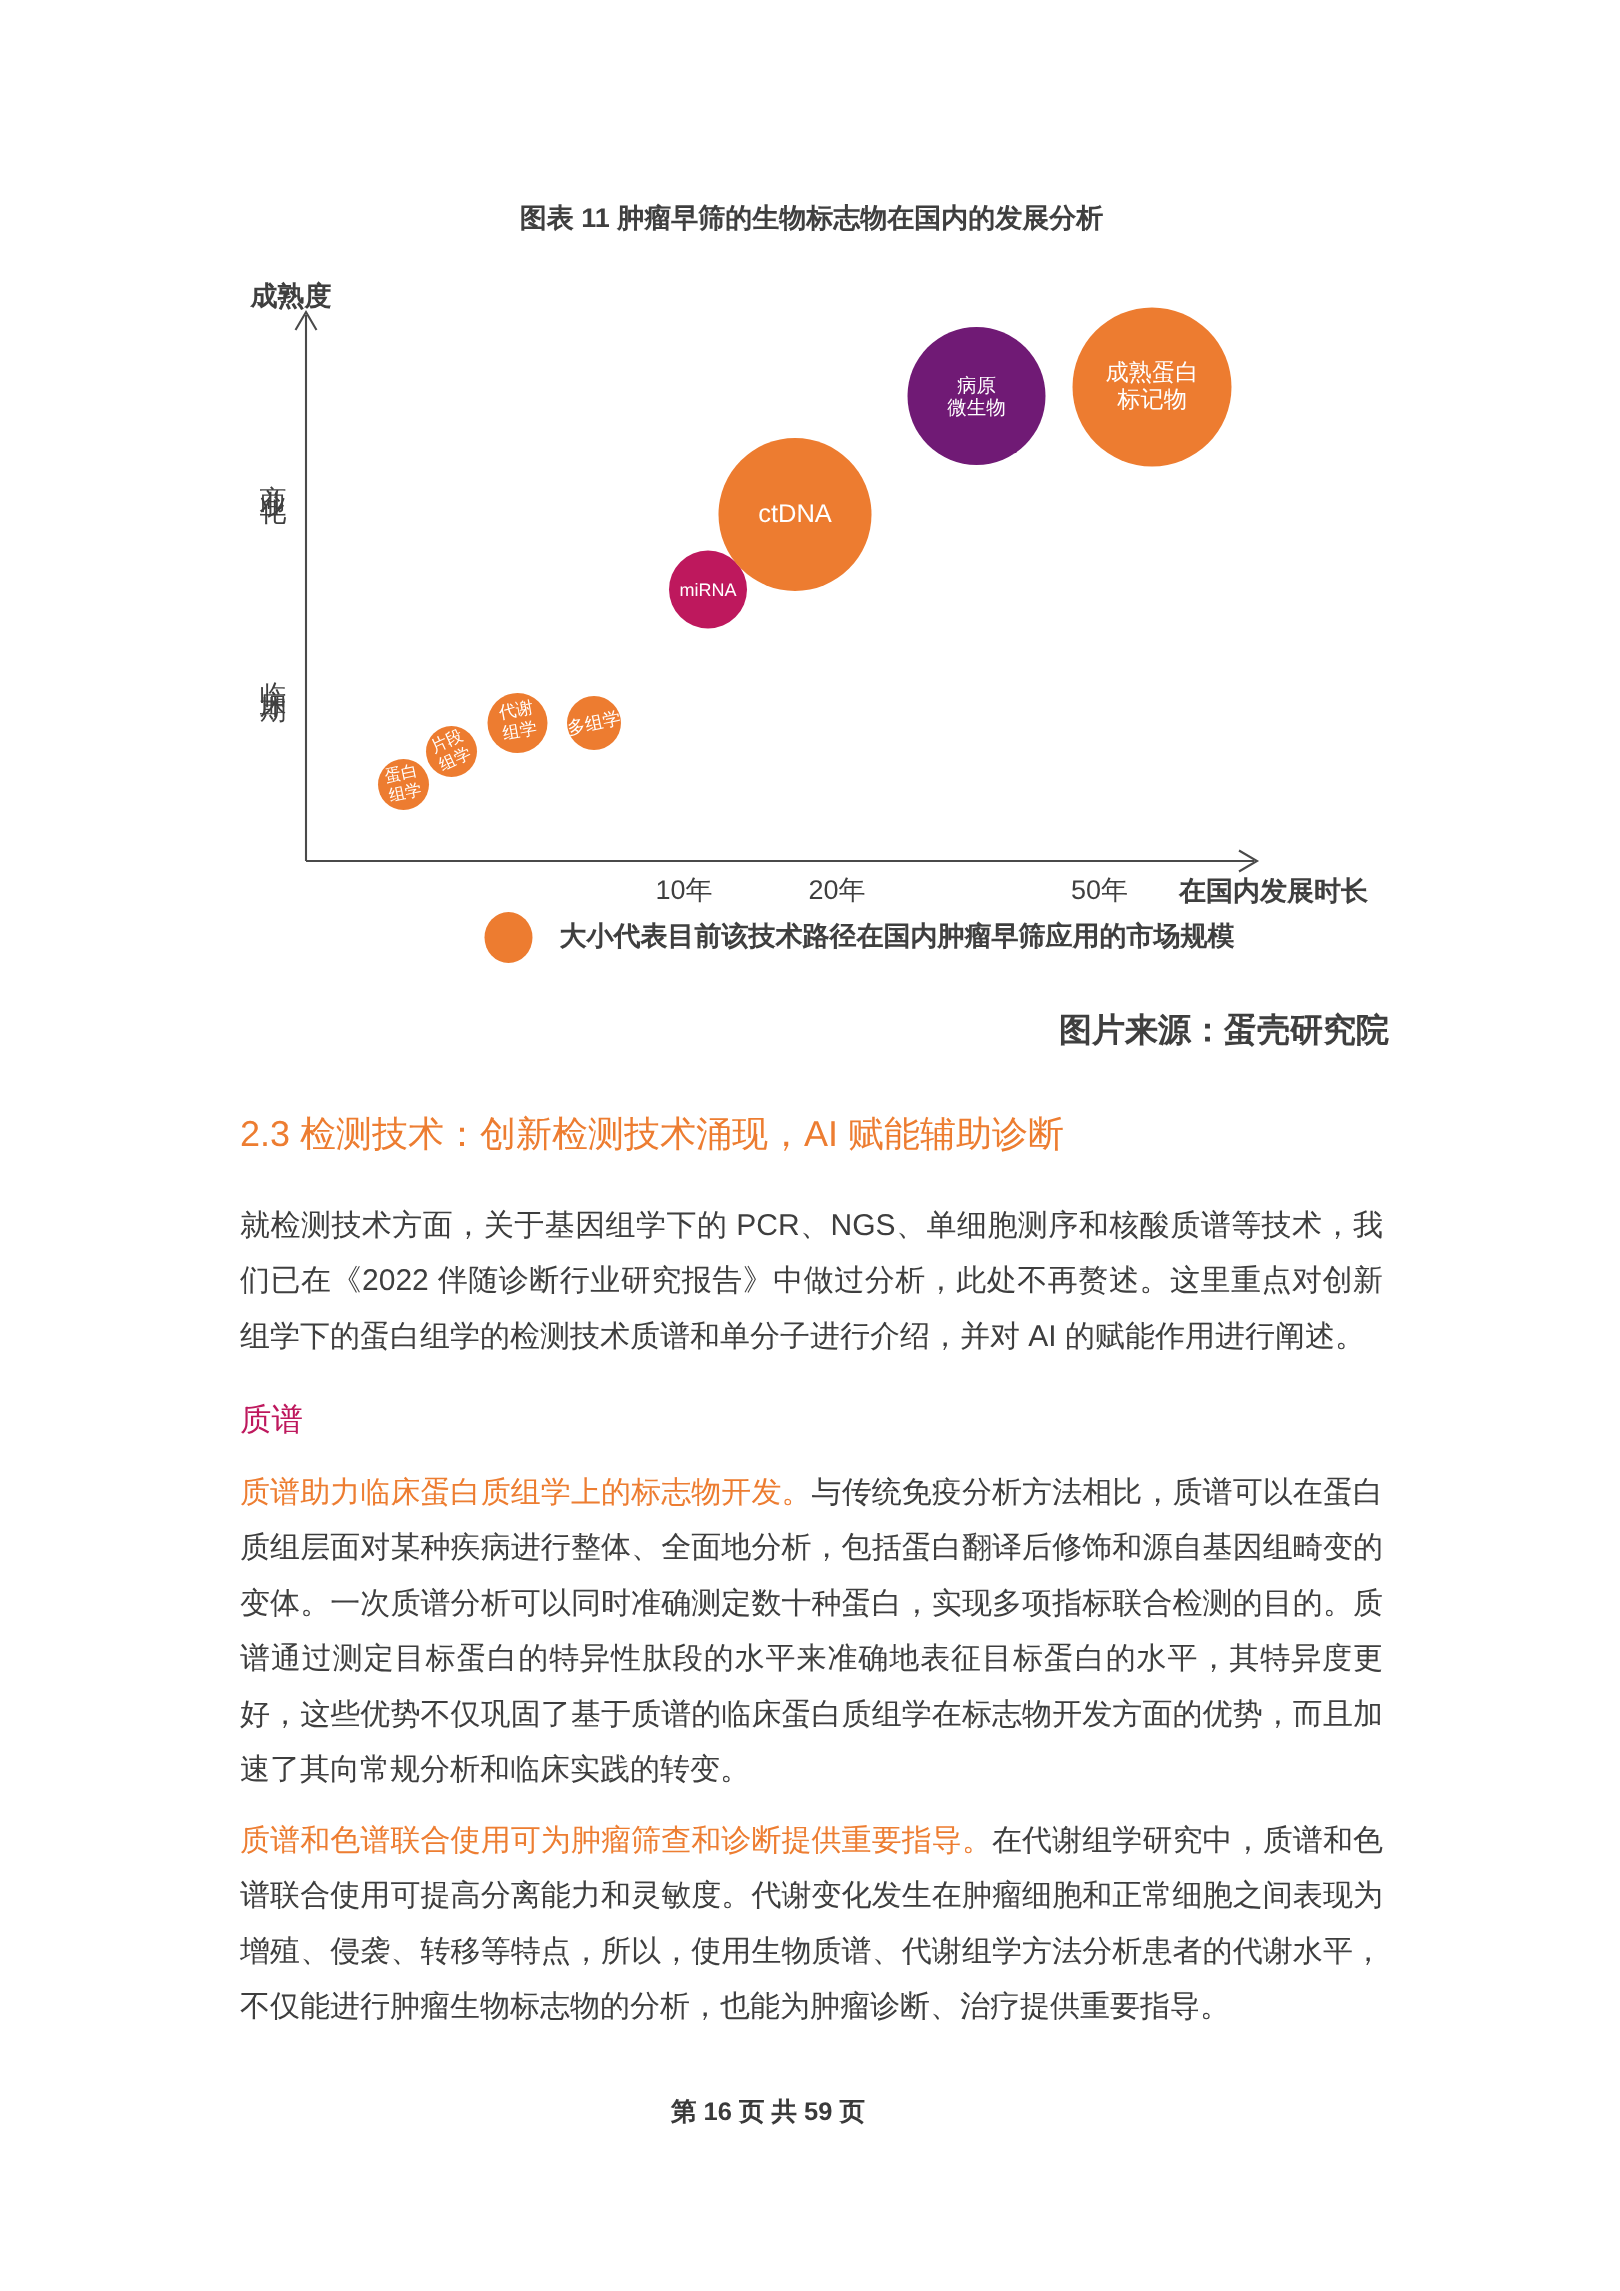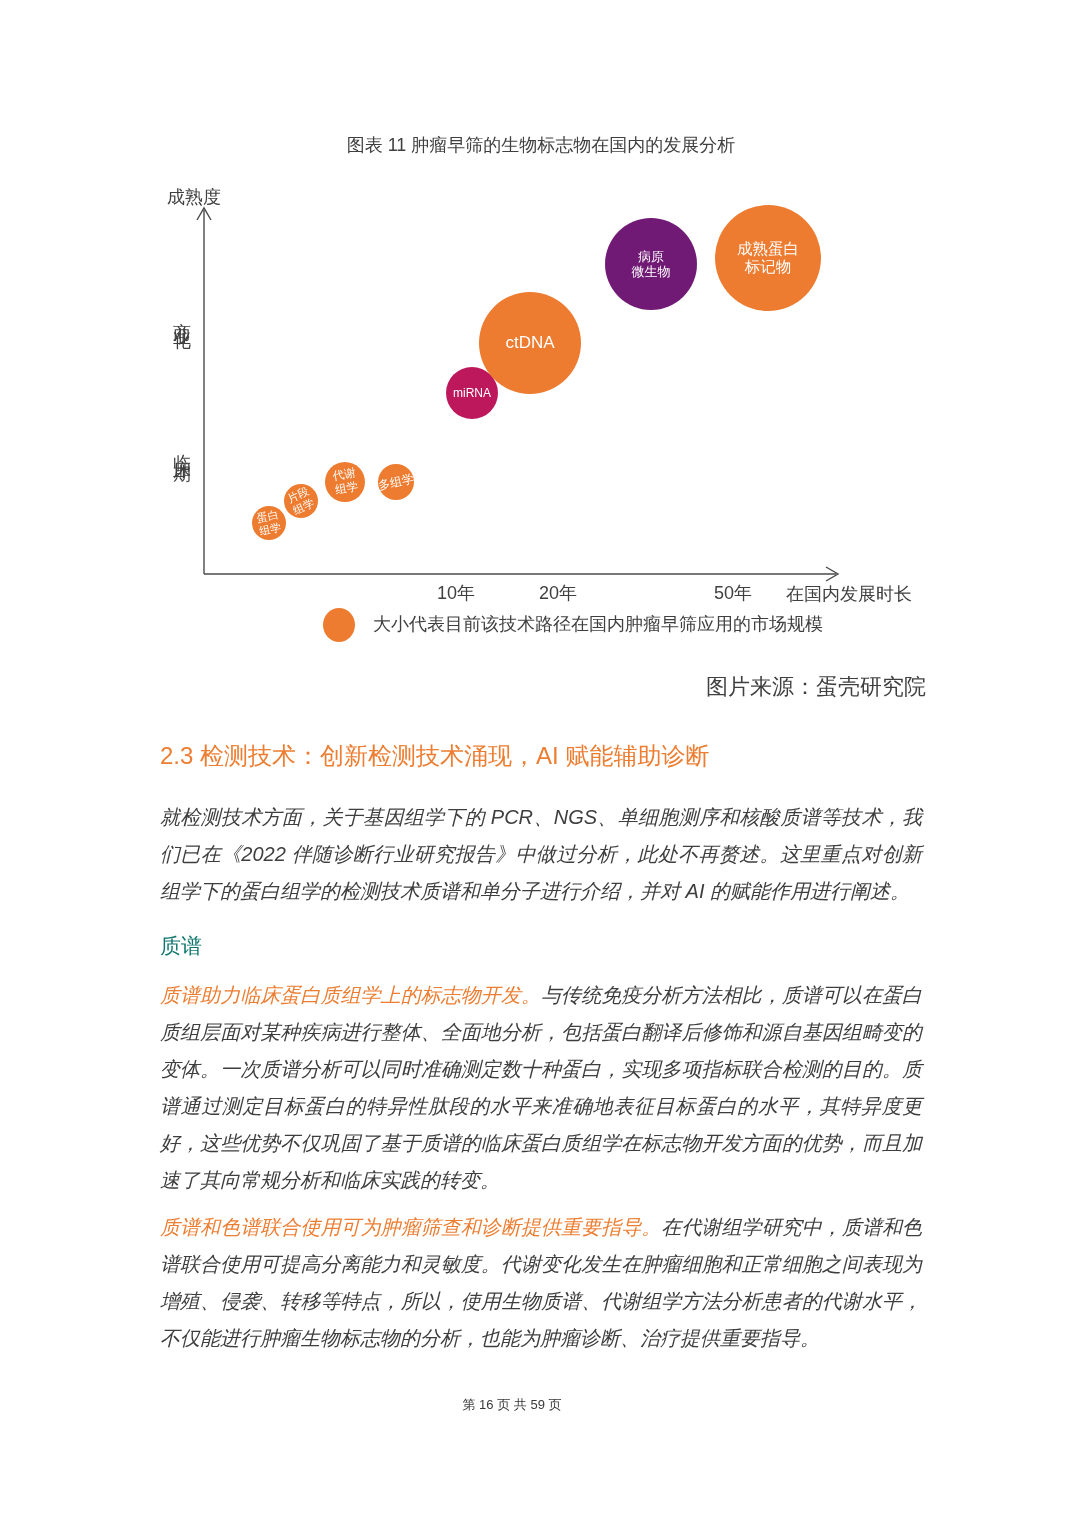--- a/index.html
+++ b/index.html
@@ -1,43 +1,43 @@
 <!DOCTYPE html>
 <html><head>
 <meta charset="utf-8">
 <style>
   html,body{margin:0;padding:0;}
   body{
     width:1080px;height:1527px;background:#ffffff;position:relative;overflow:hidden;
     font-family:"Liberation Sans","DejaVu Sans",sans-serif;color:#3e3e3e;
   }
-  .abs{position:absolute;}
+  .abs{position:absolute;font-weight:bold;}
   
   #chart{position:absolute;left:0;top:0;width:1080px;height:710px;}
   .chart-title{left:160px;top:133px;width:762px;text-align:center;font-size:18px;color:#3f3f3f;}
   .ylabel{left:167px;top:185px;font-size:18px;color:#3f3f3f;}
   .xlabel{left:786px;top:582px;font-size:18px;color:#3f3f3f;}
   .tick{position:absolute;top:581px;width:64px;text-align:center;font-size:18px;color:#3f3f3f;}
   .stage{position:absolute;writing-mode:vertical-rl;text-orientation:upright;
          letter-spacing:5px;font-size:18px;color:#3f3f3f;line-height:20px;}
   .bubble{position:absolute;border-radius:50%;background:#ed7c30;color:#ffffff;
           display:flex;align-items:center;justify-content:center;text-align:center;line-height:1.18;}
   .legend-dot{left:323px;top:608px;width:32px;height:34px;border-radius:50%;background:#ed7c30;}
   .legend-text{left:373px;top:612px;font-size:18px;color:#3f3f3f;}
   .source{left:160px;top:672px;width:766px;text-align:right;font-size:22px;color:#3f3f3f;}
   
   .h2{left:160px;top:740px;font-size:24px;color:#ed7d31;font-weight:400;}
-  .h3{left:160px;top:932px;font-size:21px;color:#0f766e;font-weight:500;}
+  .h3{left:160px;top:932px;font-size:21px;color:#be185d;font-weight:500;}
   .para{position:absolute;left:160px;width:762px;font-size:20px;line-height:37px;
-        text-align:justify;color:#3e3e3e;font-style:italic;}
+        text-align:justify;color:#3e3e3e;}
   #para1{top:799px;}
   #para2{top:977px;}
   #para3{top:1209px;}
   .lead{color:#ed7d31;}
-  .footer{left:0;top:1396px;width:1024px;text-align:center;font-size:13px;color:#3a3a3a;}
+  .footer{left:0;top:1396px;width:1024px;text-align:center;font-size:17px;color:#3a3a3a;}
   svg{position:absolute;left:0;top:0;}
 </style>
 </head>
 <body>
 
 <div id="chart">
 
   <div class="abs chart-title">图表 11 肿瘤早筛的生物标志物在国内的发展分析</div>
 
   <svg width="1080" height="710" aria-hidden="true">

